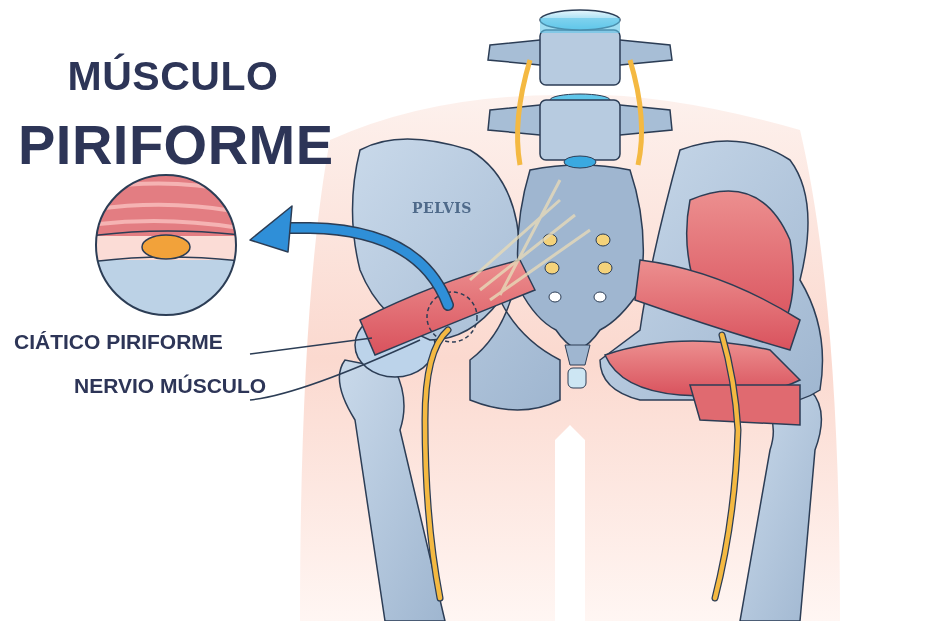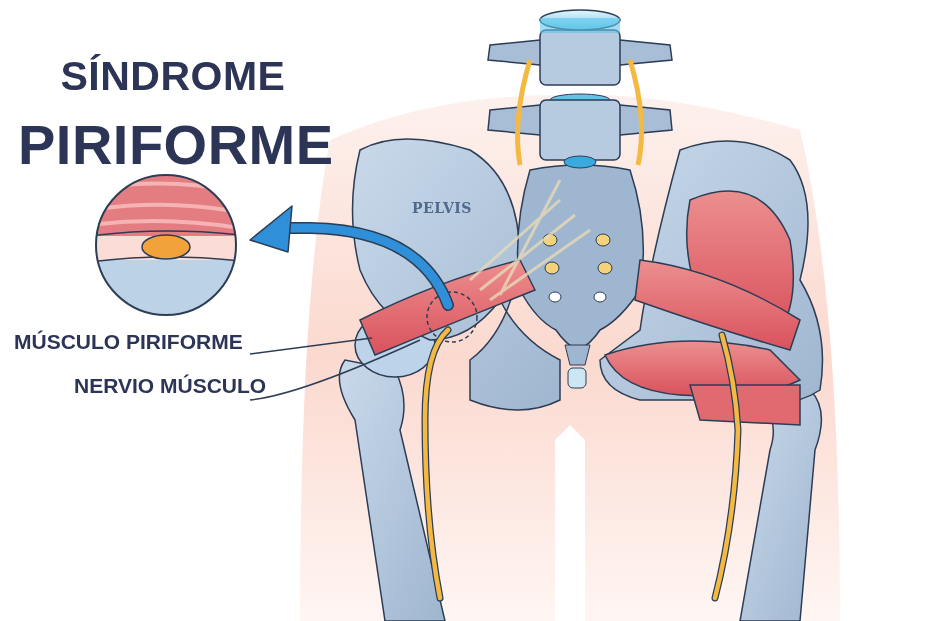--- a/index.html
+++ b/index.html
@@ -131,18 +131,18 @@
   </g>
 
   <g>
     <path d="M250 354 L372 338" stroke="#2c3d55" stroke-width="1.5" fill="none"></path>
     <path d="M250 400 Q300 395 420 340" stroke="#2c3d55" stroke-width="1.5" fill="none"></path>
   </g>
 </svg>
 </div>
 
 <div class="title">
-  <span class="l1">SÍNDROME</span>
+  <span class="l1">MÚSCULO</span>
   <span class="l2">PIRIFORME</span>
 </div>
 
-<div class="label label-muscle">MÚSCULO PIRIFORME</div>
+<div class="label label-muscle">CIÁTICO PIRIFORME</div>
 <div class="label label-nerve">NERVIO MÚSCULO</div>
 
 </body></html>

